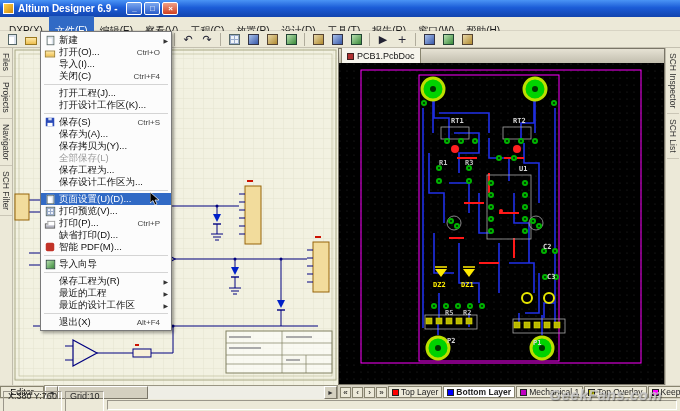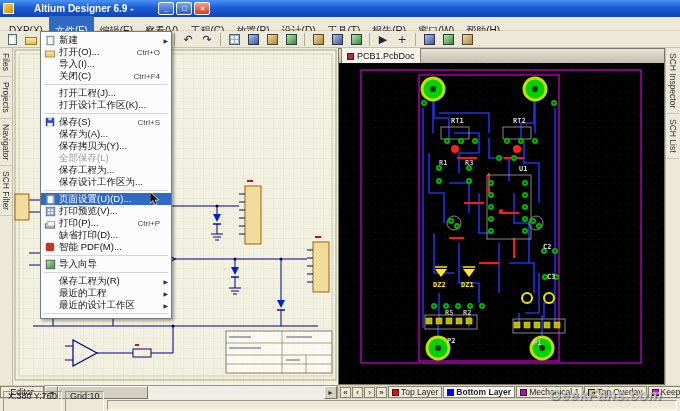--- a/index.html
+++ b/index.html
@@ -1,21 +1,21 @@
 <!DOCTYPE html>
 <html><head>
 <meta charset="utf-8">
 <style>
 *{margin:0;padding:0;box-sizing:border-box}
 html,body{width:680px;height:411px;overflow:hidden}
 body{font-family:"Liberation Sans",sans-serif;position:relative;background:#ece9d8;font-size:10px}
 .win{position:absolute;inset:0;box-shadow:inset 0 0 0 2px #2a63cc}
 
 
-.titlebar{position:absolute;left:0;top:0;width:680px;height:17px;background:linear-gradient(180deg,#4a94f5 0%,#1b5cd7 45%,#1244ae 100%);color:#fff;display:flex;align-items:center;padding:0 3px;gap:20px;z-index:20}
+.titlebar{position:absolute;left:0;top:0;width:680px;height:17px;background:linear-gradient(180deg,#4a94f5 0%,#1b5cd7 45%,#1244ae 100%);color:#fff;display:flex;align-items:center;padding:0 3px;gap:4px;z-index:20}
 .tb-appicon{width:11px;height:11px;background:linear-gradient(135deg,#ffd24a,#d08a10);border:1px solid #fff;flex:none}
 .tb-title{font-size:10px;font-weight:bold;white-space:nowrap}
 .tb-path{margin-left:auto;font-size:9px;white-space:nowrap;opacity:.95}
 .tb-btns{display:flex;gap:2px;margin-left:5px}
 .wbtn{width:16px;height:13px;border:1px solid #fff;border-radius:2px;background:linear-gradient(180deg,#7aa7f0,#2a5cc8);color:#fff;font-size:8px;line-height:11px;text-align:center;font-weight:bold}
 .wbtn.close{background:linear-gradient(180deg,#f0a088,#cf3f20)}
 
 
 .menubar{position:absolute;left:0;top:17px;width:680px;height:14px;background:#ece9d8;border-bottom:1px solid #d8d4c4;display:flex;align-items:center;font-size:10px;color:#1a1a1a;padding-left:3px;z-index:20}
 .menu-item{padding:8px 6px;height:13px;line-height:13px;white-space:nowrap}
@@ -684,20 +684,26 @@
           <span class="m-sc"></span>
           <span class="m-ar">▶</span>
         </div>
         <div class="m-row">
           <span class="m-ic"></span>
           <span class="m-lb">最近的设计工作区</span>
           <span class="m-sc"></span>
           <span class="m-ar">▶</span>
         </div>
         <div class="m-sep"></div>
+        <div class="m-row">
+          <span class="m-ic"></span>
+          <span class="m-lb">退出(X)</span>
+          <span class="m-sc">Alt+F4</span>
+          <span class="m-ar"></span>
+        </div>
       </div>
   </div>
 
   <svg class="cursor" viewBox="0 0 9 13">
     <polygon points="0,0 0,11 3,8.5 5,13 7,12 5,8 9,8" fill="#000" stroke="#fff" stroke-width="0.7"></polygon>
   </svg>
 
   <div class="watermark">
     <span>GeekFans.com</span>
   </div>

